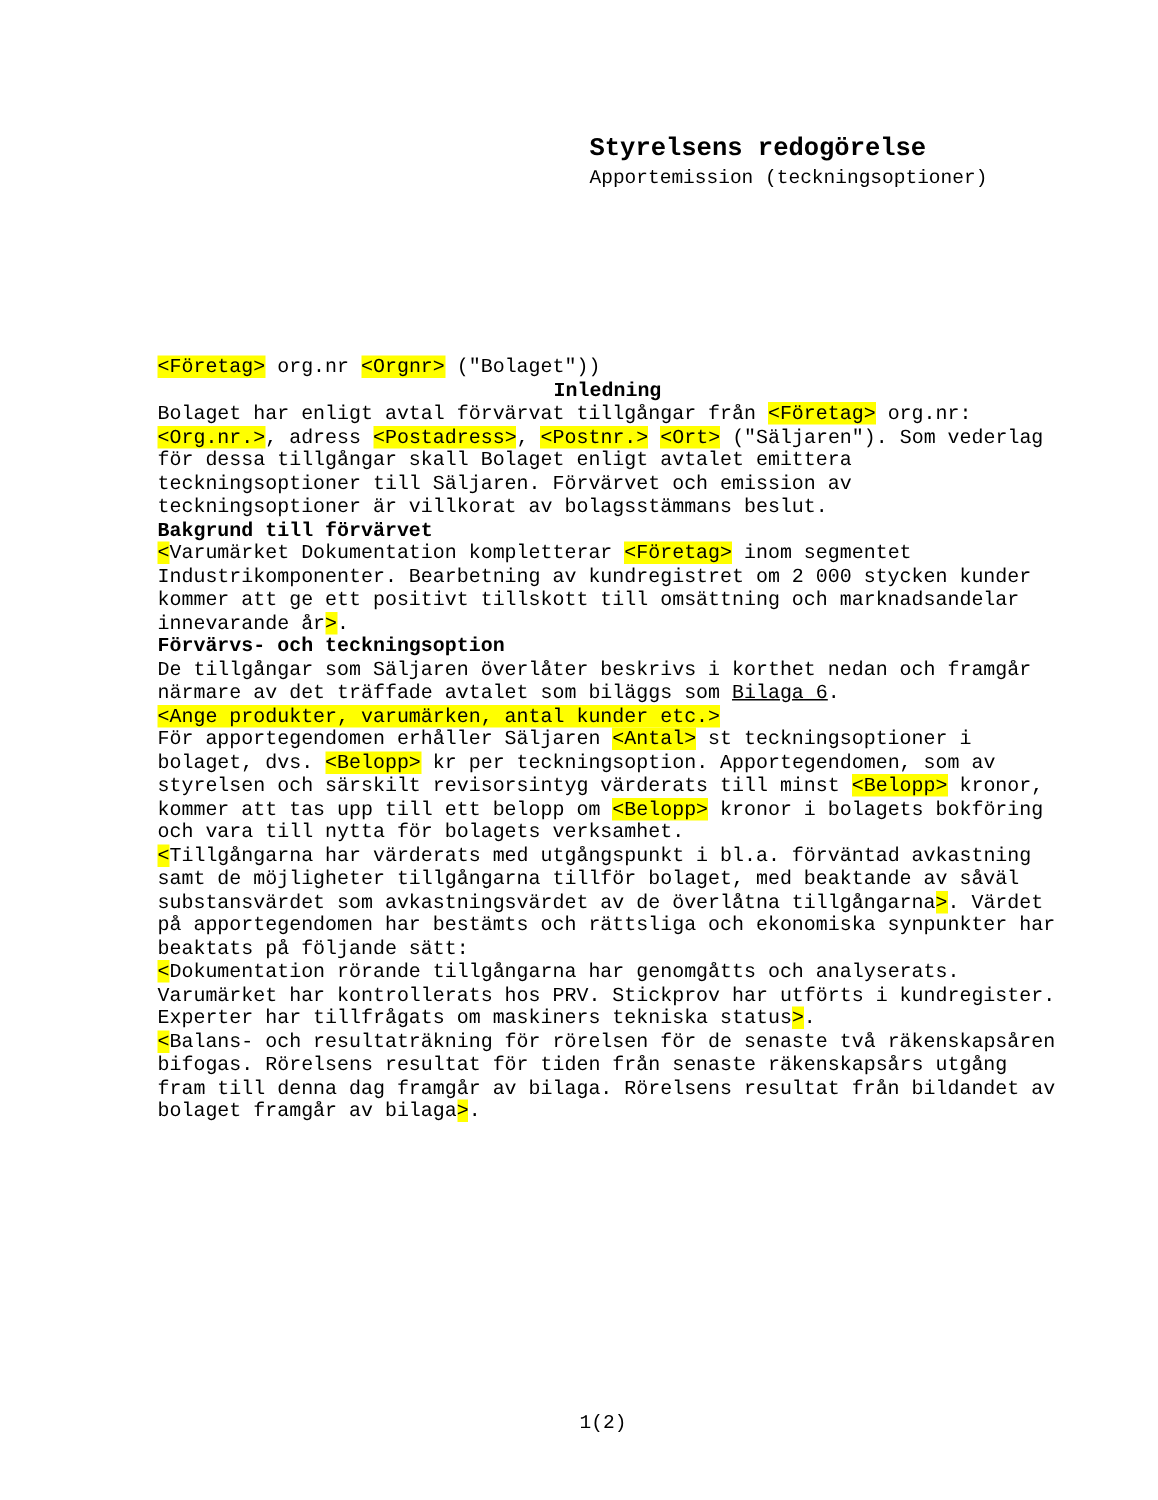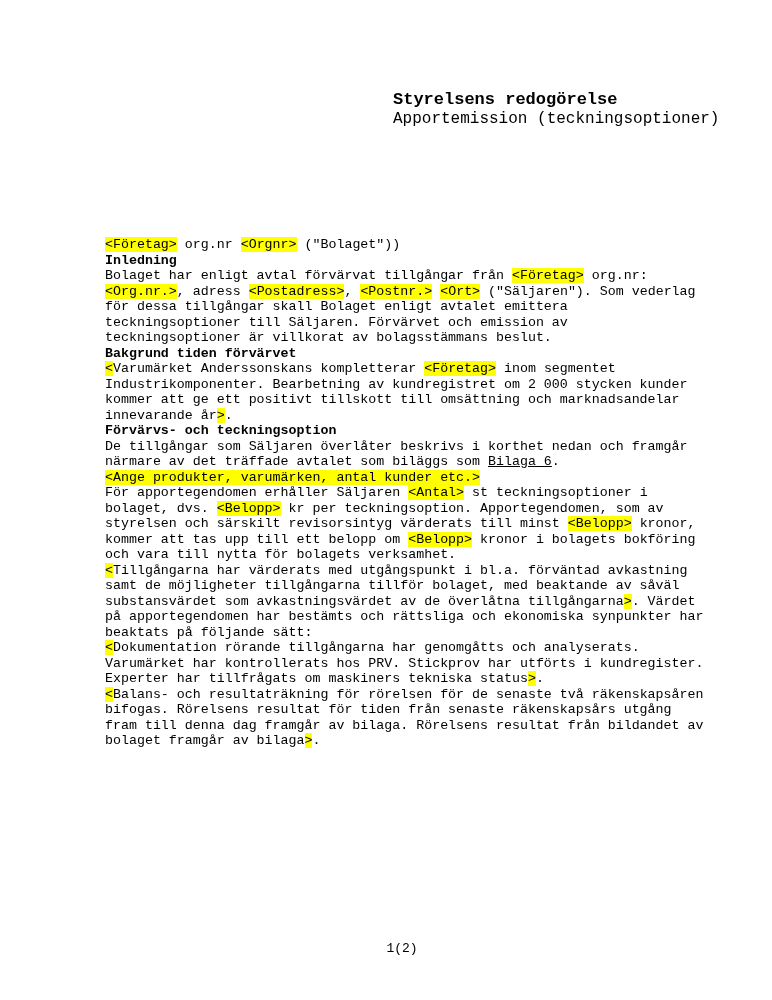--- a/index.html
+++ b/index.html
@@ -11,32 +11,32 @@
     height: 1000px;
     background: var(--paper);
     color: var(--ink);
     font-family: Liberation Mono, monospace;
     overflow: hidden;
     margin-left: 16px;
   }
   
   .doc-header { position: absolute; left: 377px; top: 90px; }
   .doc-title { font-size: 17px; font-weight: bold; line-height: 20px; white-space: nowrap; }
-  .doc-subtitle { font-size: 16px; font-weight: normal; line-height: 18px; white-space: nowrap; text-align: right; }
+  .doc-subtitle { font-size: 13px; font-weight: normal; line-height: 18px; white-space: nowrap; text-align: right; }
   
   .content {
     position: absolute;
     left: 89px; top: 237px; width: 600px;
     font-size: 13.3px; line-height: 15.5px;
   }
   .main-heading { margin: 0; font-size: 14.5px; line-height: 18px; font-weight: bold; }
   .content p { margin: 0; }
   .content h2 { margin: 0; font-size: 13.3px; line-height: 15.5px; font-weight: bold; }
   .company-line { margin-top: 3px; }
-  .h2-inledning { margin-top: 16px; }
+  .h2-inledning { margin-top: 16px; text-align: center; }
   .h2-bakgrund  { margin-top: 13px; }
   .h2-villkor   { margin-top: 14px; }
   .placeholder-line   { margin-top: 14px; }
   .para-apport        { margin-top: 41px; }
   .para-vardering     { margin-top: 15px; }
   .para-dokumentation { margin-top: 13px; }
   .para-balans        { margin-top: 13px; }
   .hl { background: var(--hl); }
   .u  { text-decoration: underline; }
   .footer {
@@ -54,22 +54,22 @@
     <div class="doc-subtitle">Apportemission (teckningsoptioner)</div>
   </div>
 
   <div class="content">
 
     <p class="company-line"><span class="hl">&lt;Företag&gt;</span><span> org.nr </span><span class="hl">&lt;Orgnr&gt;</span><span> ("Bolaget"))</span></p>
 
     <h2 class="h2-inledning">Inledning</h2>
     <p><span>Bolaget har enligt avtal förvärvat tillgångar från </span><span class="hl">&lt;Företag&gt;</span><span> org.nr: </span><span class="hl">&lt;Org.nr.&gt;</span><span>, adress </span><span class="hl">&lt;Postadress&gt;</span><span>, </span><span class="hl">&lt;Postnr.&gt;</span><span> </span><span class="hl">&lt;Ort&gt;</span><span> ("Säljaren"). Som vederlag för dessa tillgångar skall Bolaget enligt avtalet emittera teckningsoptioner till Säljaren. Förvärvet och emission av teckningsoptioner är villkorat av bolagsstämmans beslut.</span></p>
 
-    <h2 class="h2-bakgrund">Bakgrund tiden förvärvet</h2>
-    <p><span class="hl">&lt;</span><span>Varumärket Anderssonskans kompletterar </span><span class="hl">&lt;Företag&gt;</span><span> inom segmentet Industrikomponenter. Bearbetning av kundregistret om 2 000 stycken kunder kommer att ge ett positivt tillskott till omsättning och marknadsandelar innevarande år</span><span class="hl">&gt;</span><span>.</span></p>
+    <h2 class="h2-bakgrund">Bakgrund till förvärvet</h2>
+    <p><span class="hl">&lt;</span><span>Varumärket Dokumentation kompletterar </span><span class="hl">&lt;Företag&gt;</span><span> inom segmentet Industrikomponenter. Bearbetning av kundregistret om 2 000 stycken kunder kommer att ge ett positivt tillskott till omsättning och marknadsandelar innevarande år</span><span class="hl">&gt;</span><span>.</span></p>
 
     <h2 class="h2-villkor">Förvärvs- och teckningsoption</h2>
     <p><span>De tillgångar som Säljaren överlåter beskrivs i korthet nedan och framgår närmare av det träffade avtalet som biläggs som </span><span class="u">Bilaga 6</span><span>.</span></p>
 
     <p class="placeholder-line"><span class="hl">&lt;Ange produkter, varumärken, antal kunder etc.&gt;</span></p>
 
     <p class="para-apport"><span>För apportegendomen erhåller Säljaren </span><span class="hl">&lt;Antal&gt;</span><span> st teckningsoptioner i bolaget, dvs. </span><span class="hl">&lt;Belopp&gt;</span><span> kr per teckningsoption. Apportegendomen, som av styrelsen och särskilt revisorsintyg värderats till minst </span><span class="hl">&lt;Belopp&gt;</span><span> kronor, kommer att tas upp till ett belopp om </span><span class="hl">&lt;Belopp&gt;</span><span> kronor i bolagets bokföring och vara till nytta för bolagets verksamhet.</span></p>
 
     <p class="para-vardering"><span class="hl">&lt;</span><span>Tillgångarna har värderats med utgångspunkt i bl.a. förväntad avkastning samt de möjligheter tillgångarna tillför bolaget, med beaktande av såväl substansvärdet som avkastningsvärdet av de överlåtna tillgångarna</span><span class="hl">&gt;</span><span>. Värdet på apportegendomen har bestämts och rättsliga och ekonomiska synpunkter har beaktats på följande sätt:</span></p>
 

